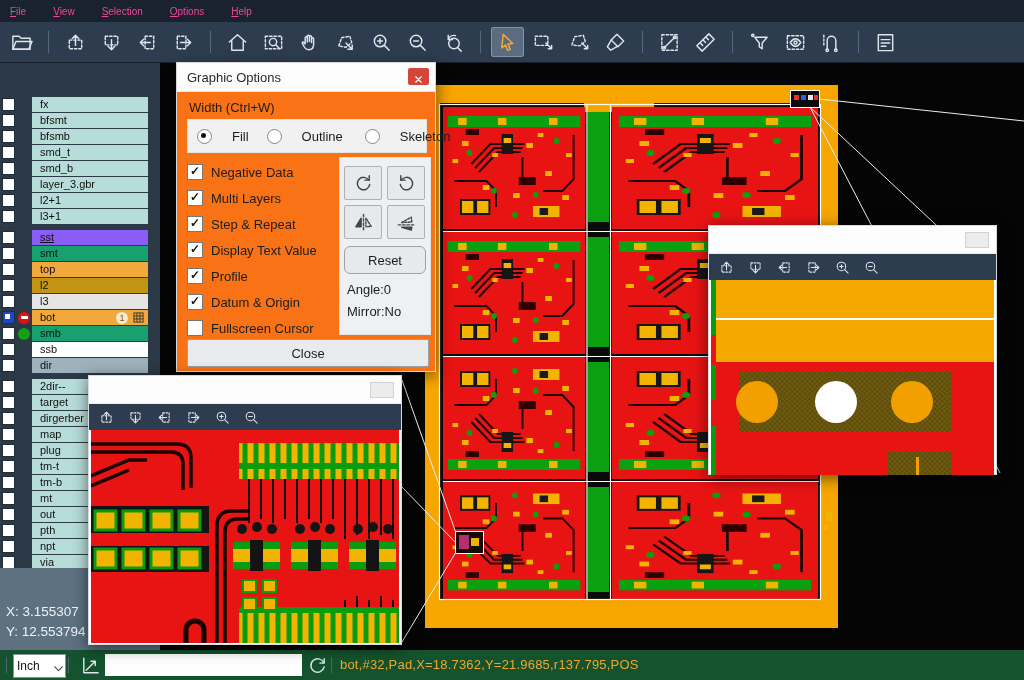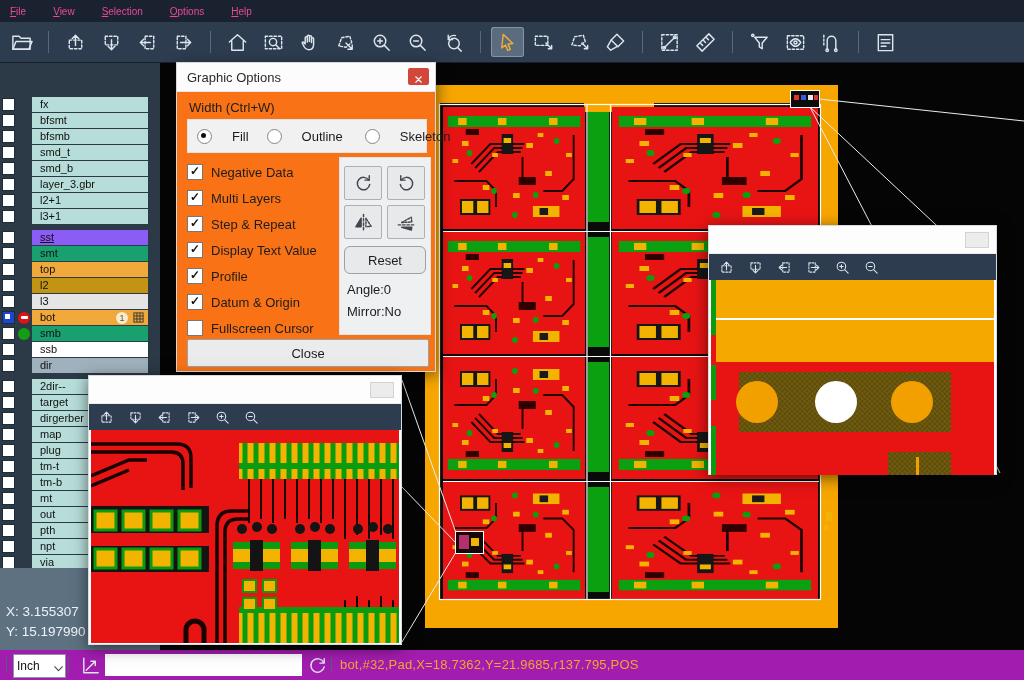--- a/index.html
+++ b/index.html
@@ -35,21 +35,21 @@
   .dot.red::after{content:"";position:absolute;left:2.5px;top:4.5px;width:7px;height:3px;background:#fff;border-radius:1px}
   .dot.green{background:#12a012}
   .lname{flex:1;height:15px;line-height:15px;font-size:11px;color:#111;padding-left:8px;margin-right:12px;position:relative;white-space:nowrap}
   .badge{position:absolute;right:20px;top:1.5px;width:12px;height:12px;border-radius:50%;background:#f7ecd2;color:#6a5420;font-size:9px;line-height:12px;text-align:center}
   .gridic{position:absolute;right:4px;top:2px;width:11px;height:11px}
   .gridic svg{width:11px;height:11px}
   .group-gap{height:4px}
   #sidebar-bottom{position:absolute;left:0;top:506px;width:160px;height:82px;background:#5d7181}
   .coord{position:absolute;left:6px;color:#eef3f8;font-size:13.5px}
   
-  #status-bar{left:0;top:650px;width:1024px;height:30px;background:#a21caf;z-index:4}
+  #status-bar{left:0;top:650px;width:1024px;height:30px;background:#14532d;z-index:4}
   .sb-sep{position:absolute;top:7px;width:1px;height:16px;background:#516274}
   #unit-select{position:absolute;left:13px;top:4px;width:45px;height:22px;background:#fff;border:1px solid #8b949c;display:flex;align-items:center;justify-content:space-between;padding:0 3px;font-size:12px;color:#111}
   #corner-icon{position:absolute;left:79px;top:4px;width:22px;height:22px}
   #command-input{position:absolute;left:105px;top:4px;width:197px;height:22px;border:none;background:#fff;font-size:12px;padding:0 4px;box-sizing:border-box}
   #refresh-icon{position:absolute;left:306px;top:4px;width:22px;height:22px}
   #selection-info{position:absolute;left:340px;top:7px;font-size:13px;color:#f1a62e;letter-spacing:.2px;white-space:nowrap}
   
   #dialog{left:176px;top:62px;width:260px;height:310px;background:#f97316;z-index:5;box-shadow:2px 4px 14px rgba(0,0,0,.45);border:1px solid #d8d8d8;box-sizing:border-box}
   .dlg-titlebar{position:absolute;left:0;top:0;right:0;height:28px;background:#fcfcfc;border-bottom:1px solid #e6e6e6}
   .dlg-title{position:absolute;left:10px;top:7px;font-size:13px;color:#2a2a2a}
@@ -550,21 +550,21 @@
       <div class="layer-row">
         <span class="lcol">
           <span class="lchk"></span>
         </span>
         <span class="lcol"></span>
         <span class="lname" style="background: rgb(183, 221, 217);">via</span>
       </div>
     </div>
   <div id="sidebar-bottom">
     <div class="coord" style="top:36px">X: 3.155307</div>
-    <div class="coord" style="top:56px">Y: 15.197990</div>
+    <div class="coord" style="top:56px">Y: 12.553794</div>
   </div>
 </div>
 
 <div id="dialog" class="abs">
   <div class="dlg-titlebar">
     <span class="dlg-title">Graphic Options</span>
     <div id="dlg-close">
       <span style="width:11px;height:11px"><svg class="icn white" viewBox="0 0 24 24">
             <path d="M6 6l12 12M18 6L6 18" stroke-width="2.4"></path>
           </svg></span>

